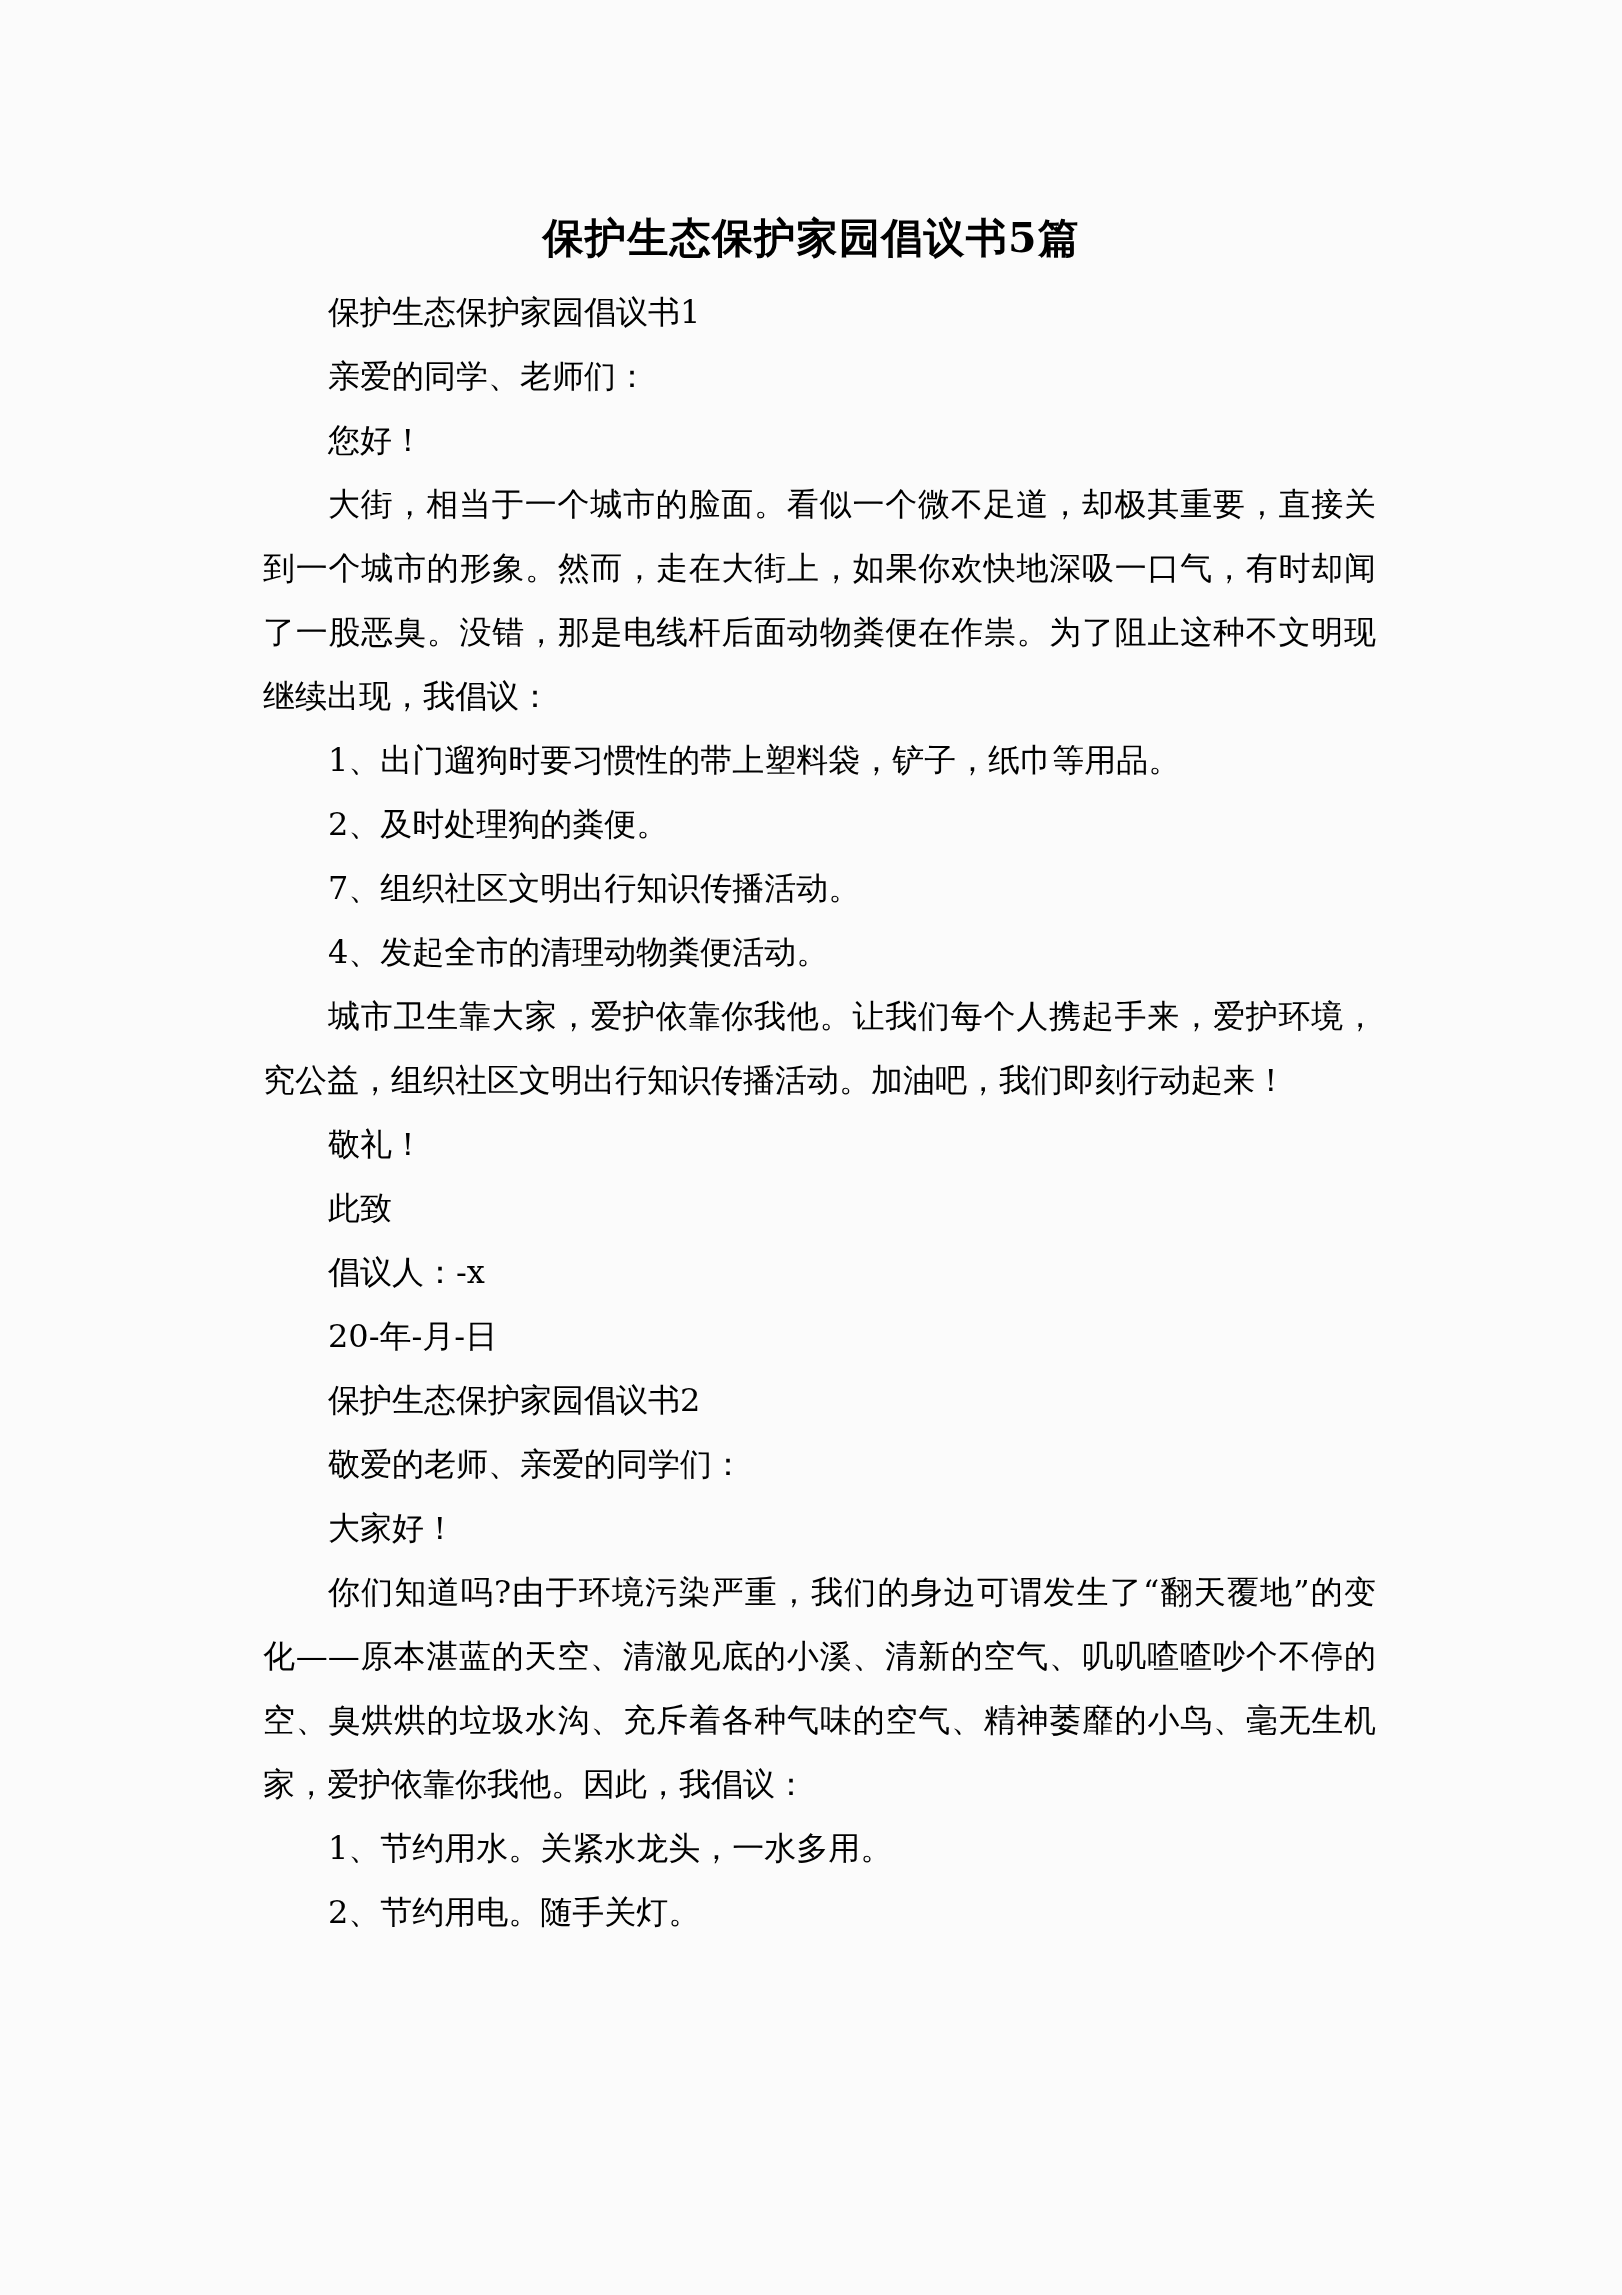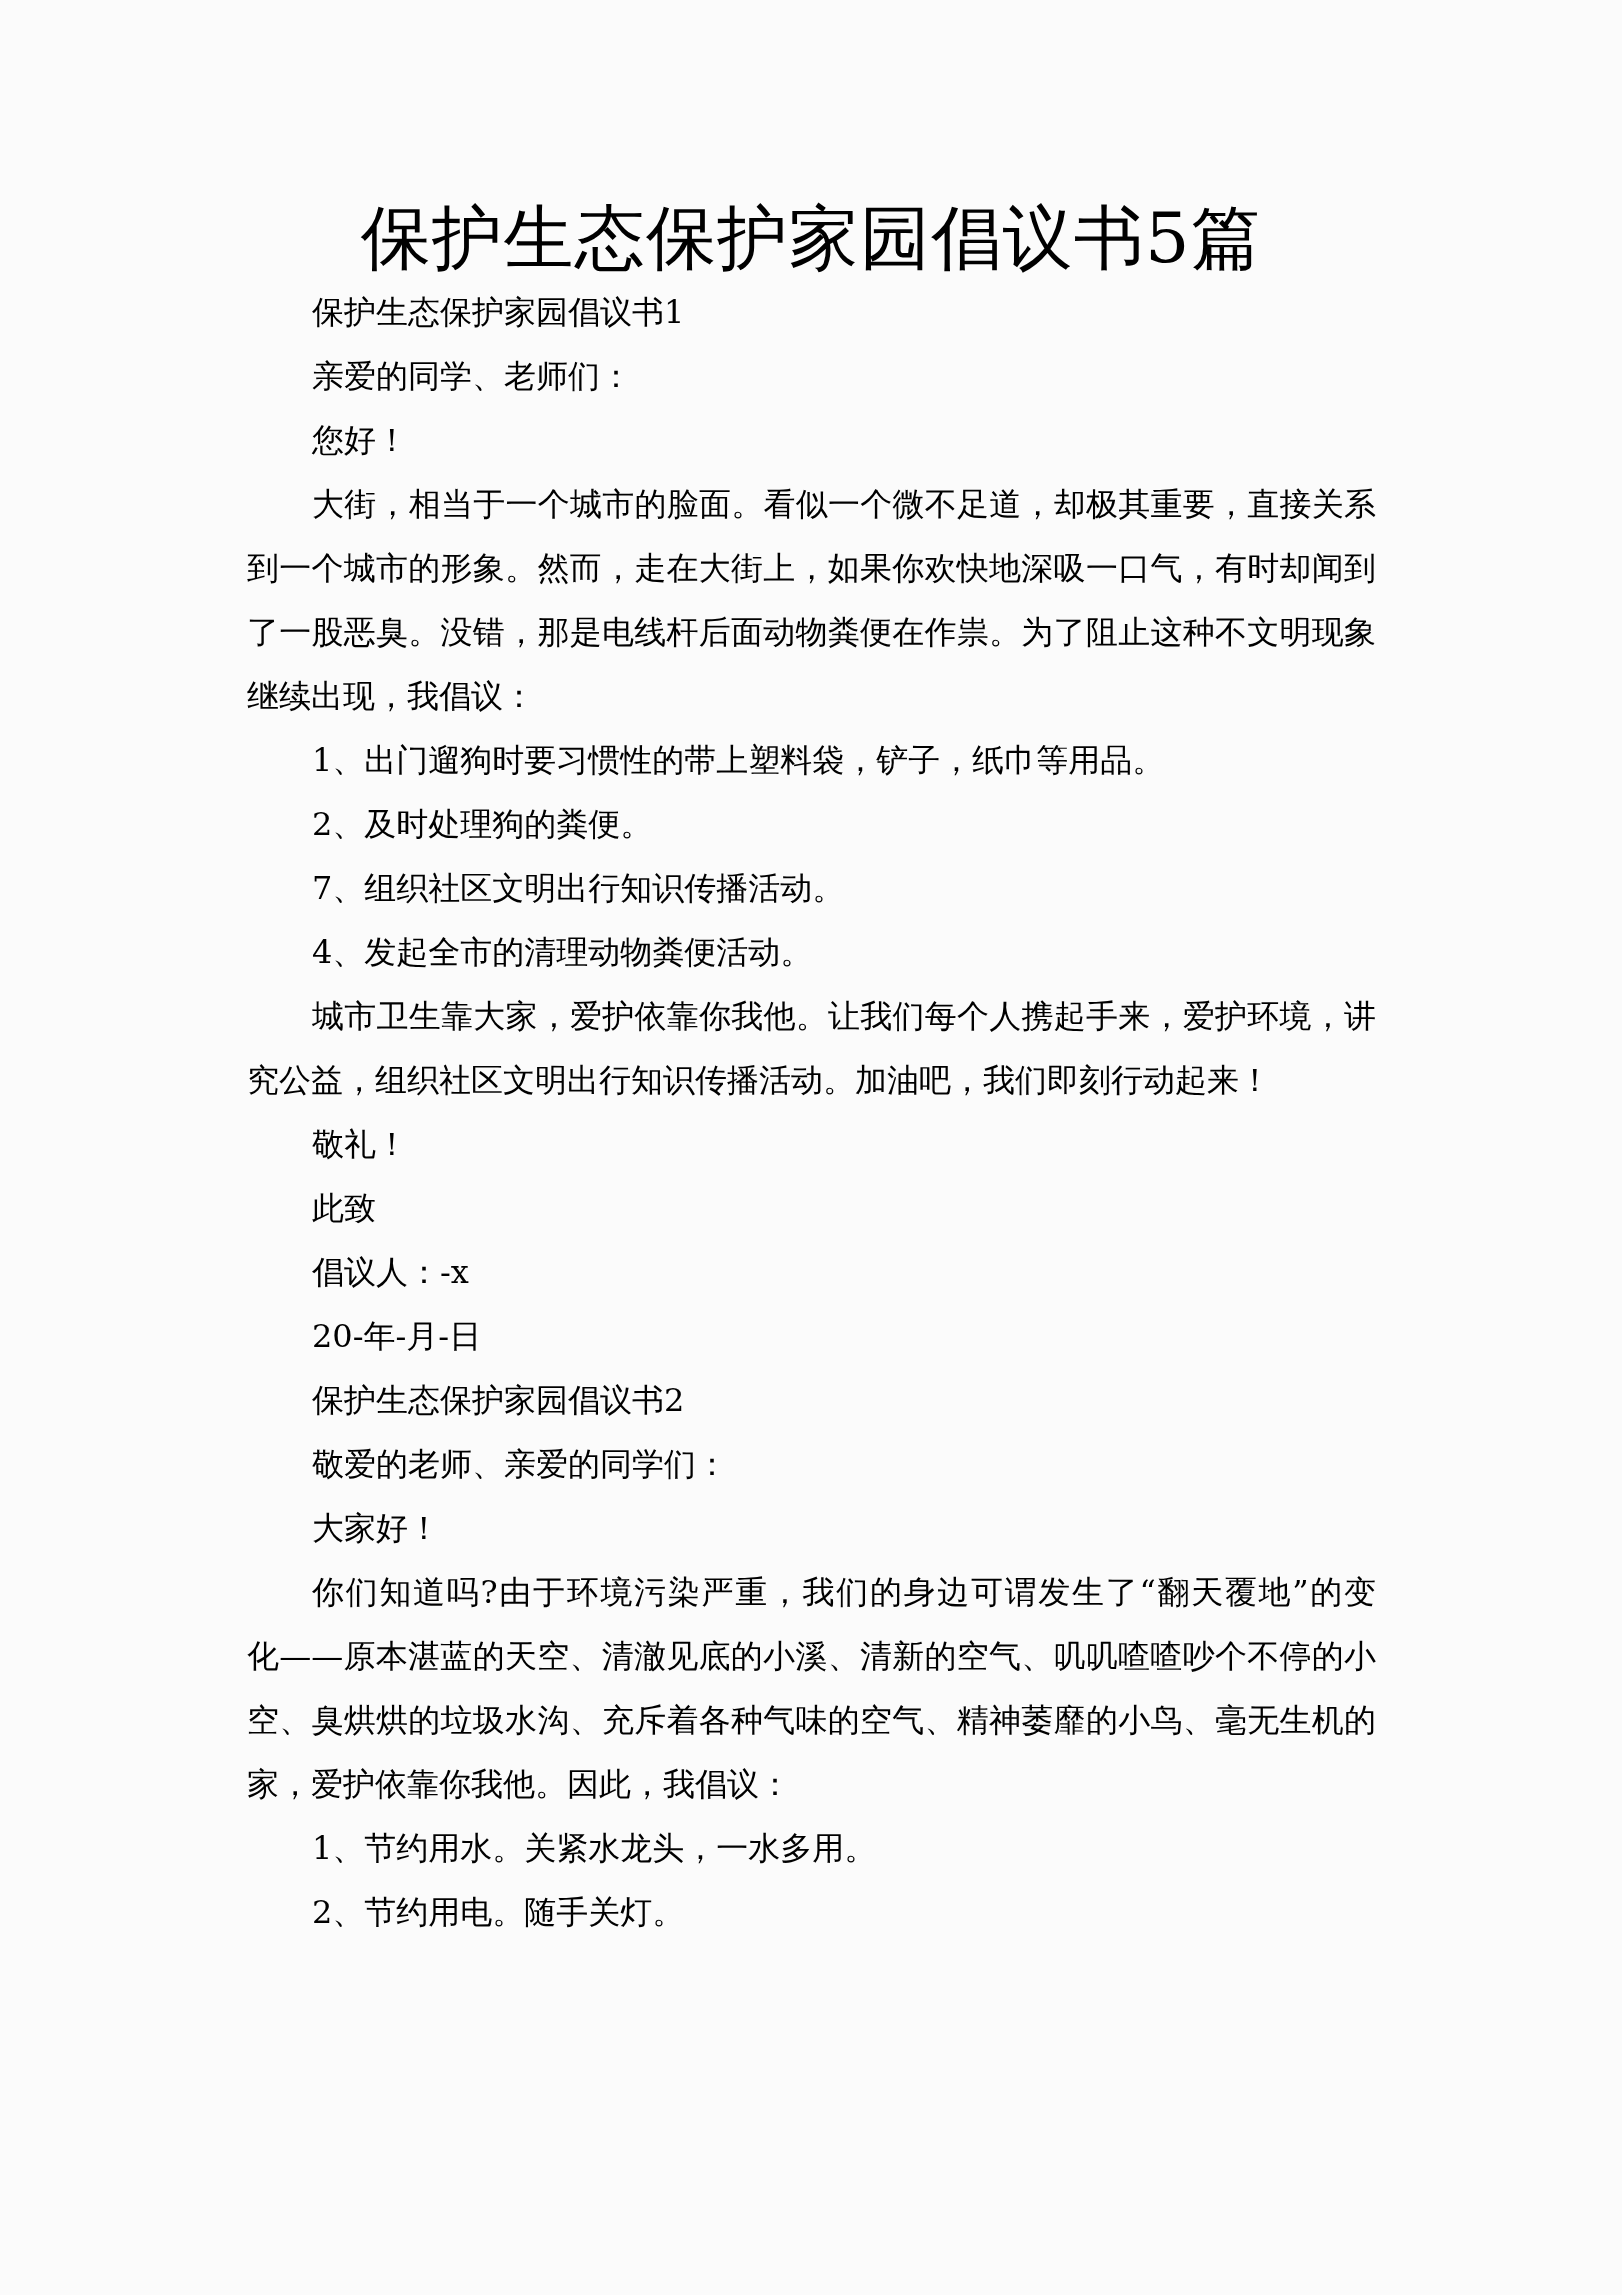--- a/index.html
+++ b/index.html
@@ -14,38 +14,40 @@
     overflow: hidden;
     color: #000000;
     font-family: "DejaVu Serif", "Liberation Serif", serif;
   }
   .title {
     position: absolute;
     left: 0;
     top: 204px;
     width: 1623px;
     text-align: center;
-    font-size: 70px;
+    font-size: 41px;
     line-height: 69px;
     letter-spacing: 1.3px;
     white-space: nowrap;
     font-family: "DejaVu Serif", "Liberation Serif", serif;
+    font-weight: bold;
   }
   .body-block {
     position: absolute;
     left: 247px;
     top: 280px;
     width: 1129px;
   }
   .line {
     height: 64px;
     line-height: 64px;
     font-size: 32px;
     white-space: nowrap;
     overflow: visible;
+    margin-left: 16px;
   }
   .line.full {
     text-align: justify;
     text-align-last: justify;
     white-space: normal;
     overflow: hidden;
   }
   .line.indent {
     padding-left: 65px;
   }

